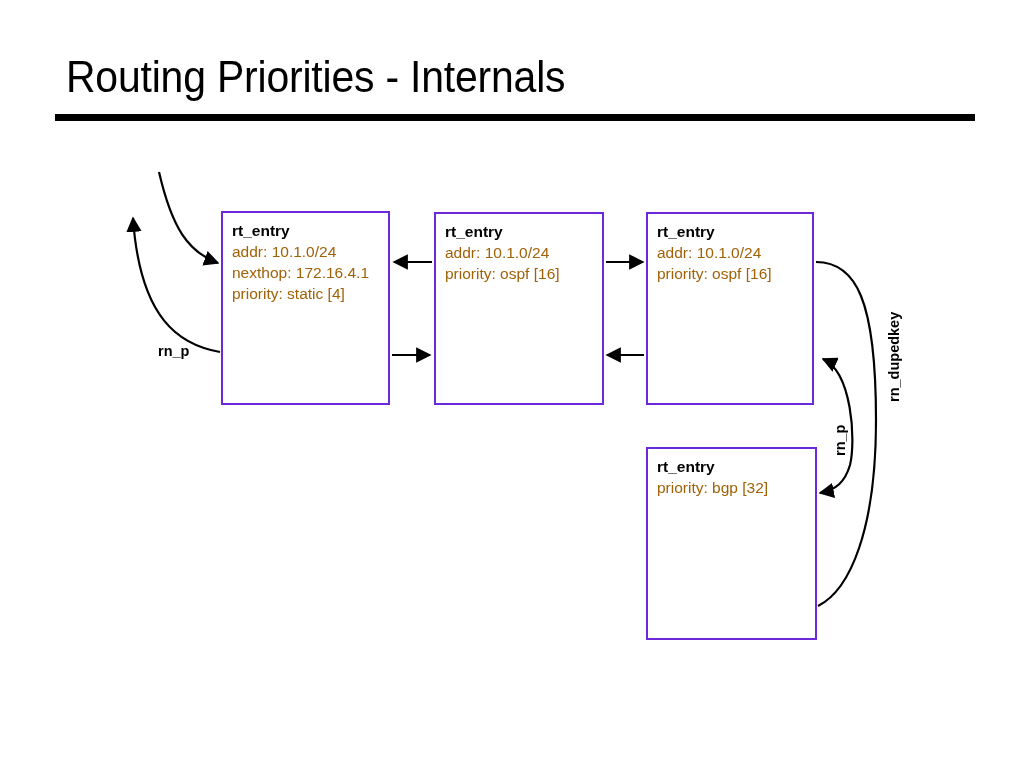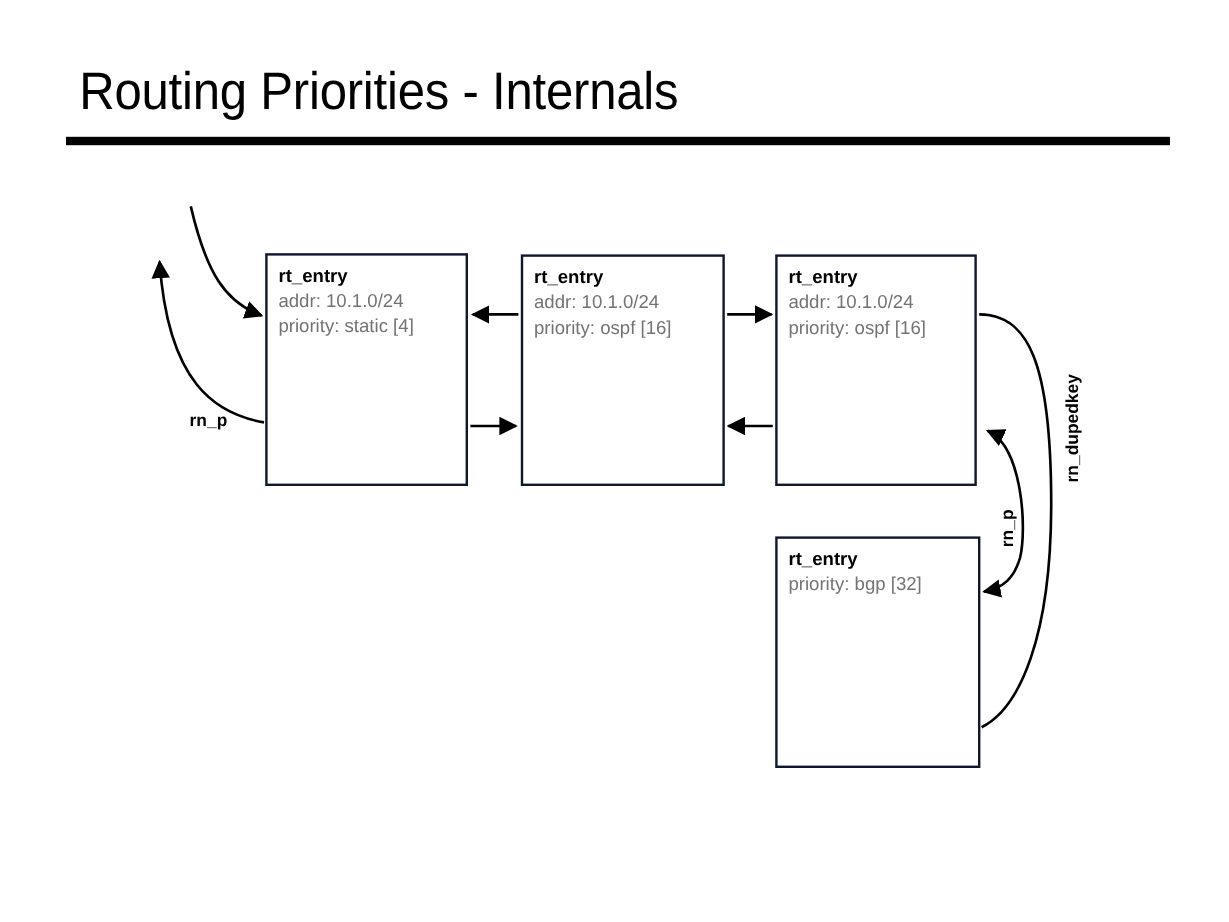--- a/index.html
+++ b/index.html
@@ -54,28 +54,28 @@
     width: 1024px;
     height: 768px;
     pointer-events: none;
   }
 
   
   .node {
     position: absolute;
     box-sizing: border-box;
     background: #ffffff;
-    border: 2px solid #0f172a;
+    border: 2px solid #6d28d9;
     padding: 7px 0 0 9px;
   }
   .node .ln {
     font-size: 15.5px;
     line-height: 21px;
     white-space: nowrap;
-    color: #737373;
+    color: #a16207;
   }
   .node .ln.title {
     font-weight: bold;
     color: #000000;
   }
 
   #node-1 { left: 221px; top: 211px; width: 169px; height: 194px; }
   #node-2 { left: 434px; top: 212px; width: 170px; height: 193px; }
   #node-3 { left: 646px; top: 212px; width: 168px; height: 193px; }
   #node-4 { left: 646px; top: 447px; width: 171px; height: 193px; }
@@ -132,20 +132,21 @@
     <line x1="644" y1="355" x2="607" y2="355" stroke="#000000" stroke-width="2.2" marker-end="url(#ah)"></line>
 
     <path d="M 816 262 C 856 262 876 300 876 420 C 876 530 850 590 818 606" fill="none" stroke="#000000" stroke-width="2.2"></path>
 
     <path d="M 823 359 C 852 372 856 440 850 465 C 845 482 836 490 820 493" fill="none" stroke="#000000" stroke-width="2.2" marker-start="url(#ah)" marker-end="url(#ah)"></path>
   </svg>
 
   <div class="node" id="node-1">
     <div class="ln title">rt_entry</div>
     <div class="ln">addr: 10.1.0/24</div>
+    <div class="ln">nexthop: 172.16.4.1</div>
     <div class="ln">priority: static [4]</div>
   </div>
 
   <div class="node" id="node-2">
     <div class="ln title">rt_entry</div>
     <div class="ln">addr: 10.1.0/24</div>
     <div class="ln">priority: ospf [16]</div>
   </div>
 
   <div class="node" id="node-3">

